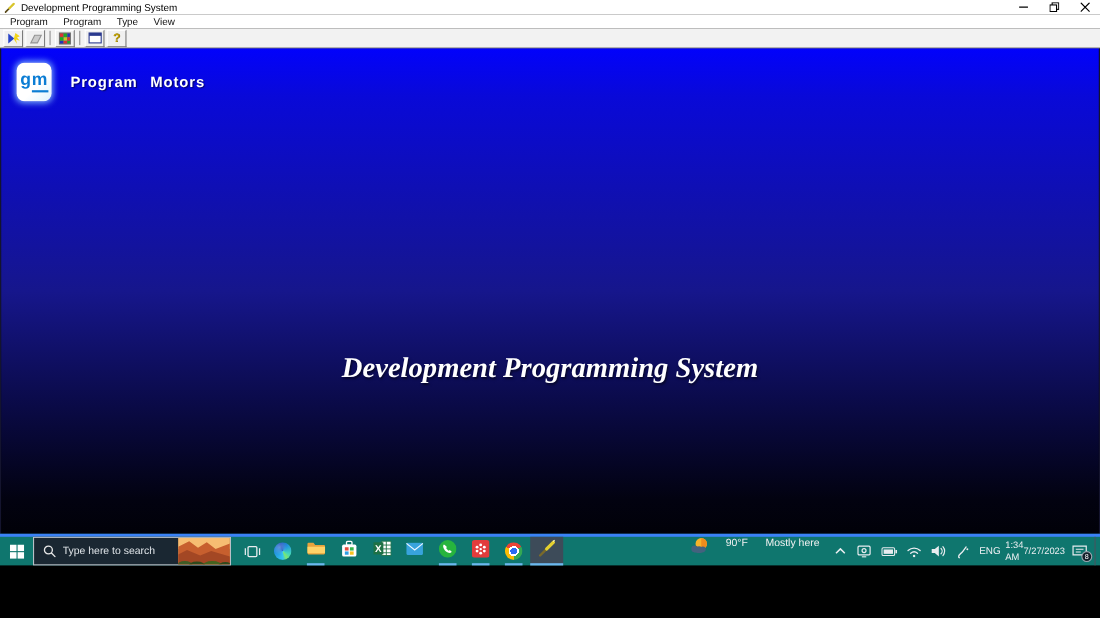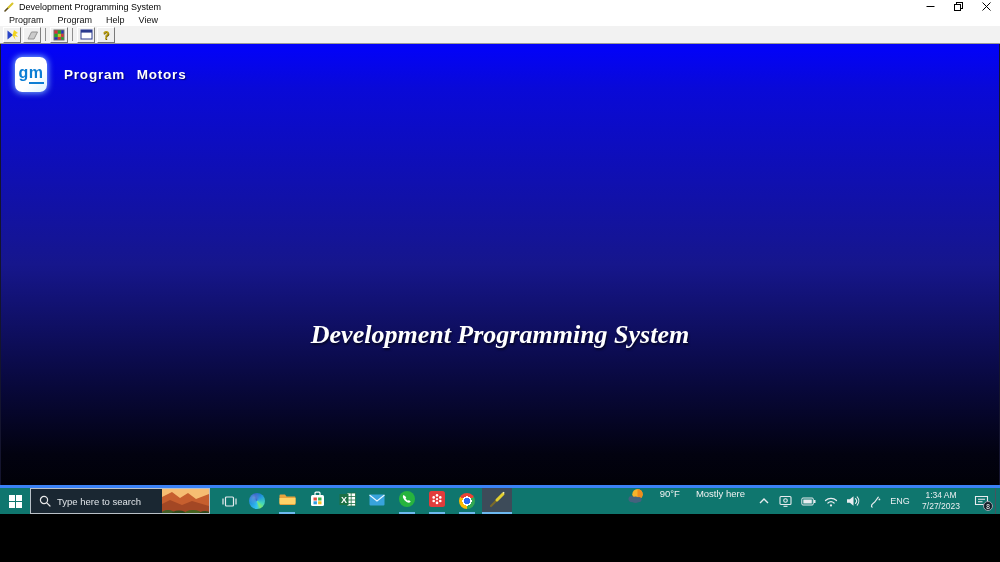--- a/index.html
+++ b/index.html
@@ -78,21 +78,21 @@
        background:radial-gradient(circle,#2a6af2 0 3px,#ffffff 3px 4.6px,rgba(0,0,0,0) 4.6px),
        conic-gradient(from 300deg,#ea4335 0 120deg,#34a853 0 240deg,#fbbc05 0 360deg); }
   .tray { display:flex; align-items:stretch; margin-left:auto; }
   .weather { display:flex; align-items:flex-start; gap:16px; padding:0 9px; cursor:pointer; }
   .weather .wtxt { font-size:9.5px; color:#f2f2f2; white-space:nowrap; }
   .tray-ic { width:22px; display:flex; align-items:center; justify-content:center; cursor:pointer; }
   .tray-ic.wide { width:24px; }
   .chev { width:20px; }
   .lang { width:28px; display:flex; align-items:center; justify-content:center;
           font-size:9px; cursor:pointer; }
-  .clock { width:54px; display:flex; flex-direction:column; align-items:center;
+  .clock { width:54px; display:flex; flex-direction:row; align-items:center;
            justify-content:center; font-size:8.5px; line-height:1.25; cursor:pointer; }
   .action { width:27px; position:relative; display:flex; align-items:center;
             justify-content:center; cursor:pointer; }
   .badge { position:absolute; right:2px; bottom:3px; width:10px; height:10px;
            border-radius:50%; background:#141f29; border:1px solid #9aa6b0;
            color:#fff; font-size:6.5px; display:flex; align-items:center;
            justify-content:center; }
   .showdesk { width:5px; border-left:1px solid #46545f; cursor:pointer; }
 </style>
 </head>
@@ -122,21 +122,21 @@
     <span class="winctl">
       <svg width="9" height="9">
           <path d="M0.5 0.5 L8.5 8.5 M8.5 0.5 L0.5 8.5" stroke="#000" stroke-width="1"></path>
         </svg>
     </span>
   </div>
 
   <div class="menubar">
     <span>Program</span>
     <span>Program</span>
-    <span>Help</span>
+    <span>Type</span>
     <span>View</span>
   </div>
 
   <div class="toolbar">
     <span class="tbtn">
       <svg width="13" height="12">
           <path d="M1.5 1.5 L7 6 L1.5 10.5 z" fill="#2743c8"></path>
           <polygon points="8,1 12,4 9.5,5 12,8 8.5,7 9.5,11 6.5,6.5" fill="#f2d41a"></polygon>
         </svg>
     </span>

